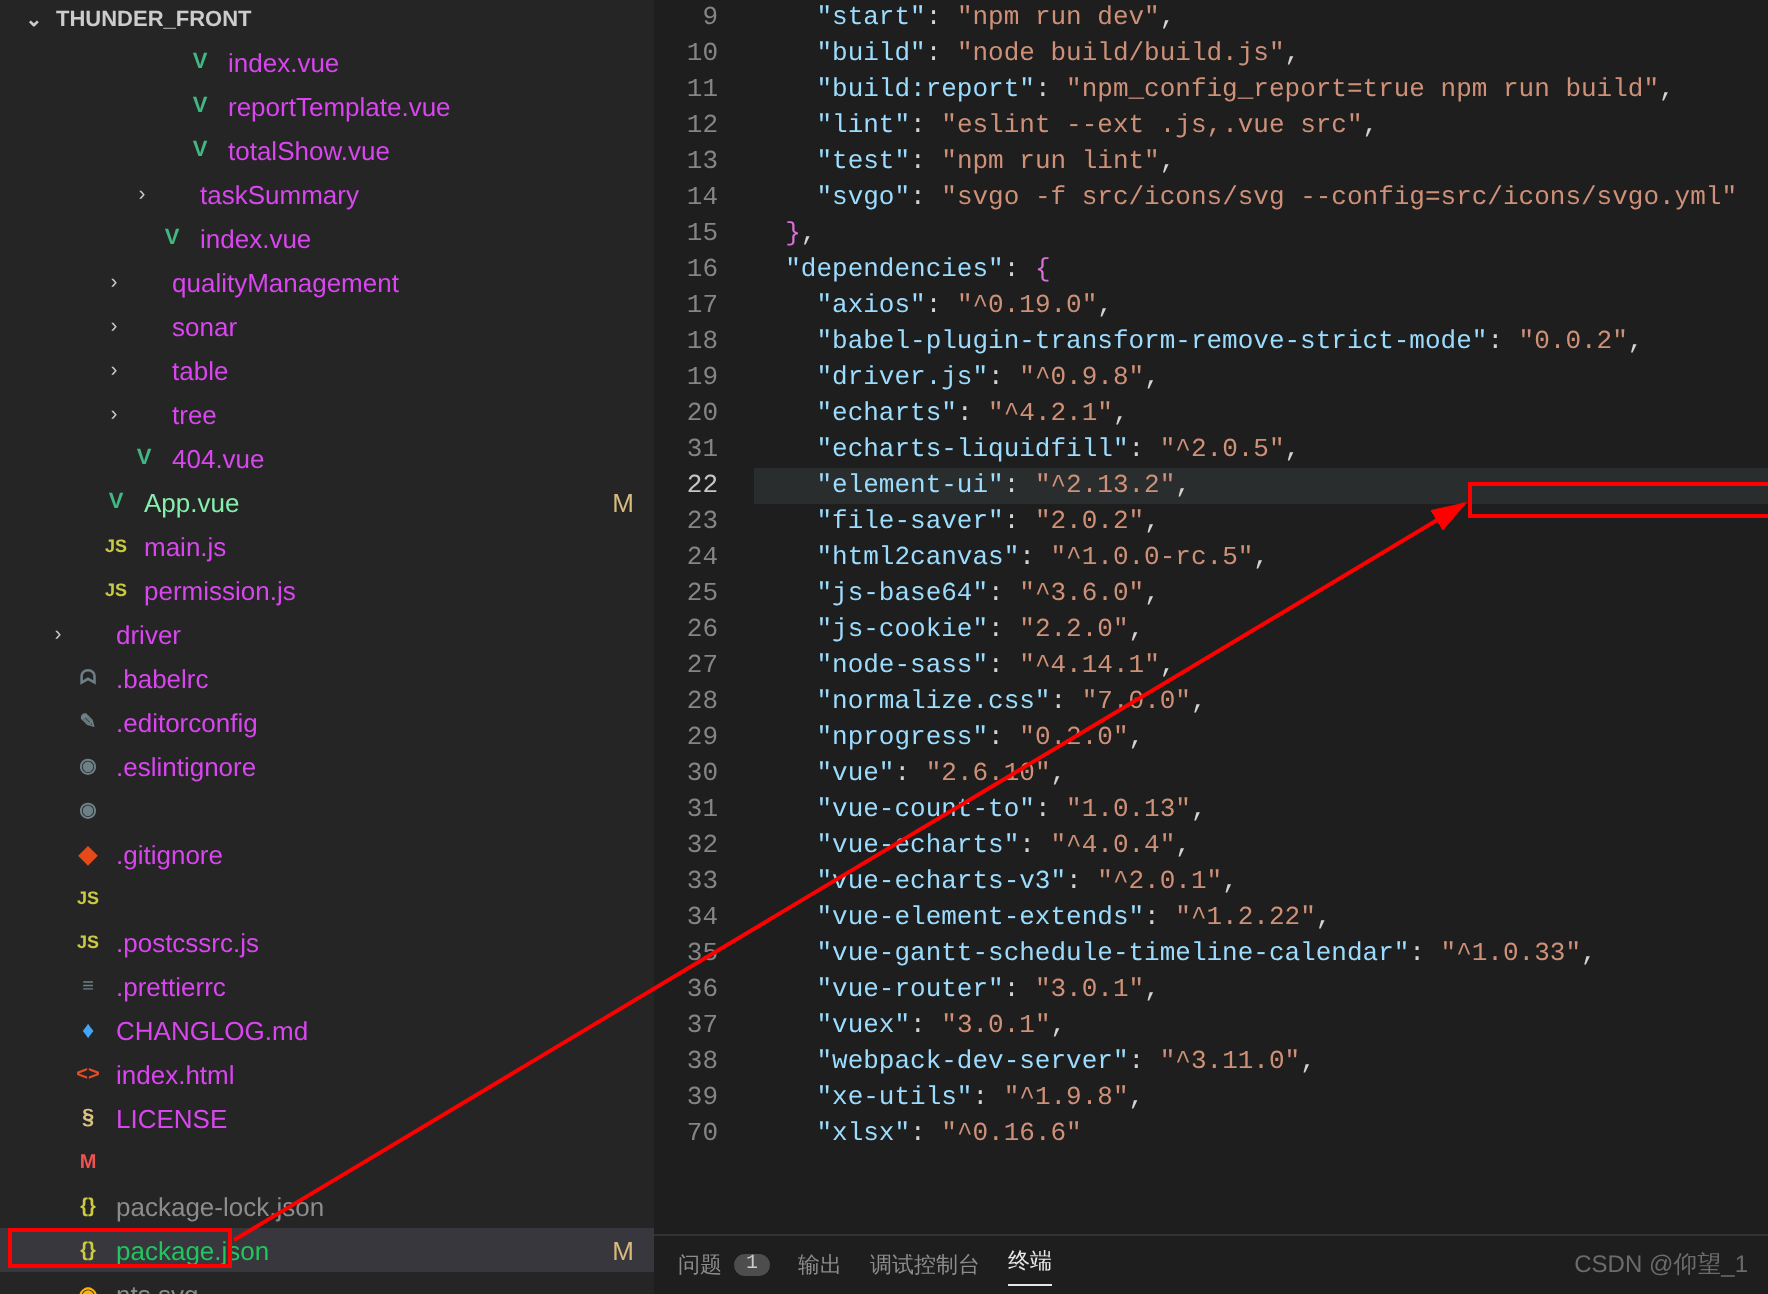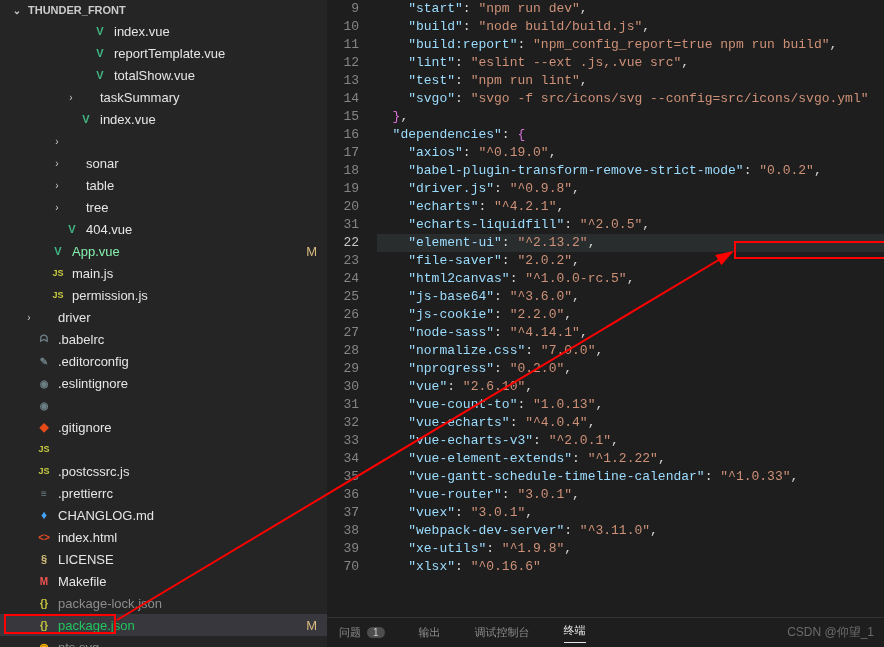--- a/index.html
+++ b/index.html
@@ -66,21 +66,21 @@
 .js { color: #cbcb41; font-size: 9px; }
 .folder { color: #c5c5c5; }
 .json-i { color: #cbcb41; font-size: 10px; }
 .config { color: #6d8086; font-size: 10px; }
 .git-i { color: #e64a19; font-size: 12px; }
 .md-i { color: #42a5f5; font-size: 12px; }
 .html-i { color: #e44d26; font-size: 10px; }
 .lic-i { color: #d9c37e; font-size: 11px; }
 .make-i { color: #ef5350; font-size: 10px; font-weight: bold; }
 .svg-i { color: #ffb300; font-size: 11px; }
-.label { color: #e5e5e5; flex: 1; }
+.label { color: #d946ef; flex: 1; }
 .label.dim { color: #8c8c8c; }
 .mod { color: #d7ba7d; margin-left: auto; }
 
 .sel-box {
   border: 2px solid #ff0000;
   position: absolute;
   pointer-events: none;
 }
 
 .editor-pane {
@@ -130,21 +130,22 @@
 
 .term-bar {
   height: 30px;
   background: #1e1e1e;
   border-top: 1px solid #333;
   display: flex;
   align-items: center;
   padding: 0 12px;
   font-size: 11px;
   color: #8c8c8c;
-  gap: 34px;
+  gap: 14px;
+  font-family: Liberation Mono, monospace;
 }
 .term-bar .tab { cursor: pointer; display: flex; align-items: center; gap: 6px; }
 .term-bar .active-tab { color: #e7e7e7; border-bottom: 1px solid #e7e7e7; padding-bottom: 4px; }
 .badge {
   background: #4d4d4d;
   border-radius: 8px;
   padding: 0 6px;
   font-size: 10px;
   color: #ccc;
 }
@@ -186,20 +187,21 @@
         <span class="label">taskSummary</span>
       </div>
       <div class="tree-item" style="padding-left: 64px;">
         <span class="chev blank">›</span>
         <span class="ficon vue">V</span>
         <span class="label">index.vue</span>
       </div>
       <div class="tree-item" style="padding-left: 50px;">
         <span class="chev">›</span>
         <span class="ficon folder"></span>
+        <span class="label">qualityManagement</span>
       </div>
       <div class="tree-item" style="padding-left: 50px;">
         <span class="chev">›</span>
         <span class="ficon folder"></span>
         <span class="label">sonar</span>
       </div>
       <div class="tree-item" style="padding-left: 50px;">
         <span class="chev">›</span>
         <span class="ficon folder"></span>
         <span class="label">table</span>
@@ -284,21 +286,20 @@
         <span class="label">index.html</span>
       </div>
       <div class="tree-item" style="padding-left: 22px;">
         <span class="chev blank">›</span>
         <span class="ficon lic-i">§</span>
         <span class="label">LICENSE</span>
       </div>
       <div class="tree-item" style="padding-left: 22px;">
         <span class="chev blank">›</span>
         <span class="ficon make-i">M</span>
-        <span class="label">Makefile</span>
       </div>
       <div class="tree-item" style="padding-left: 22px;">
         <span class="chev blank">›</span>
         <span class="ficon json-i">{}</span>
         <span class="label dim">package-lock.json</span>
       </div>
       <div class="tree-item active" style="padding-left: 22px;">
         <span class="chev blank">›</span>
         <span class="ficon json-i">{}</span>
         <span class="label " style="color: #22c55e;">package.json</span>

